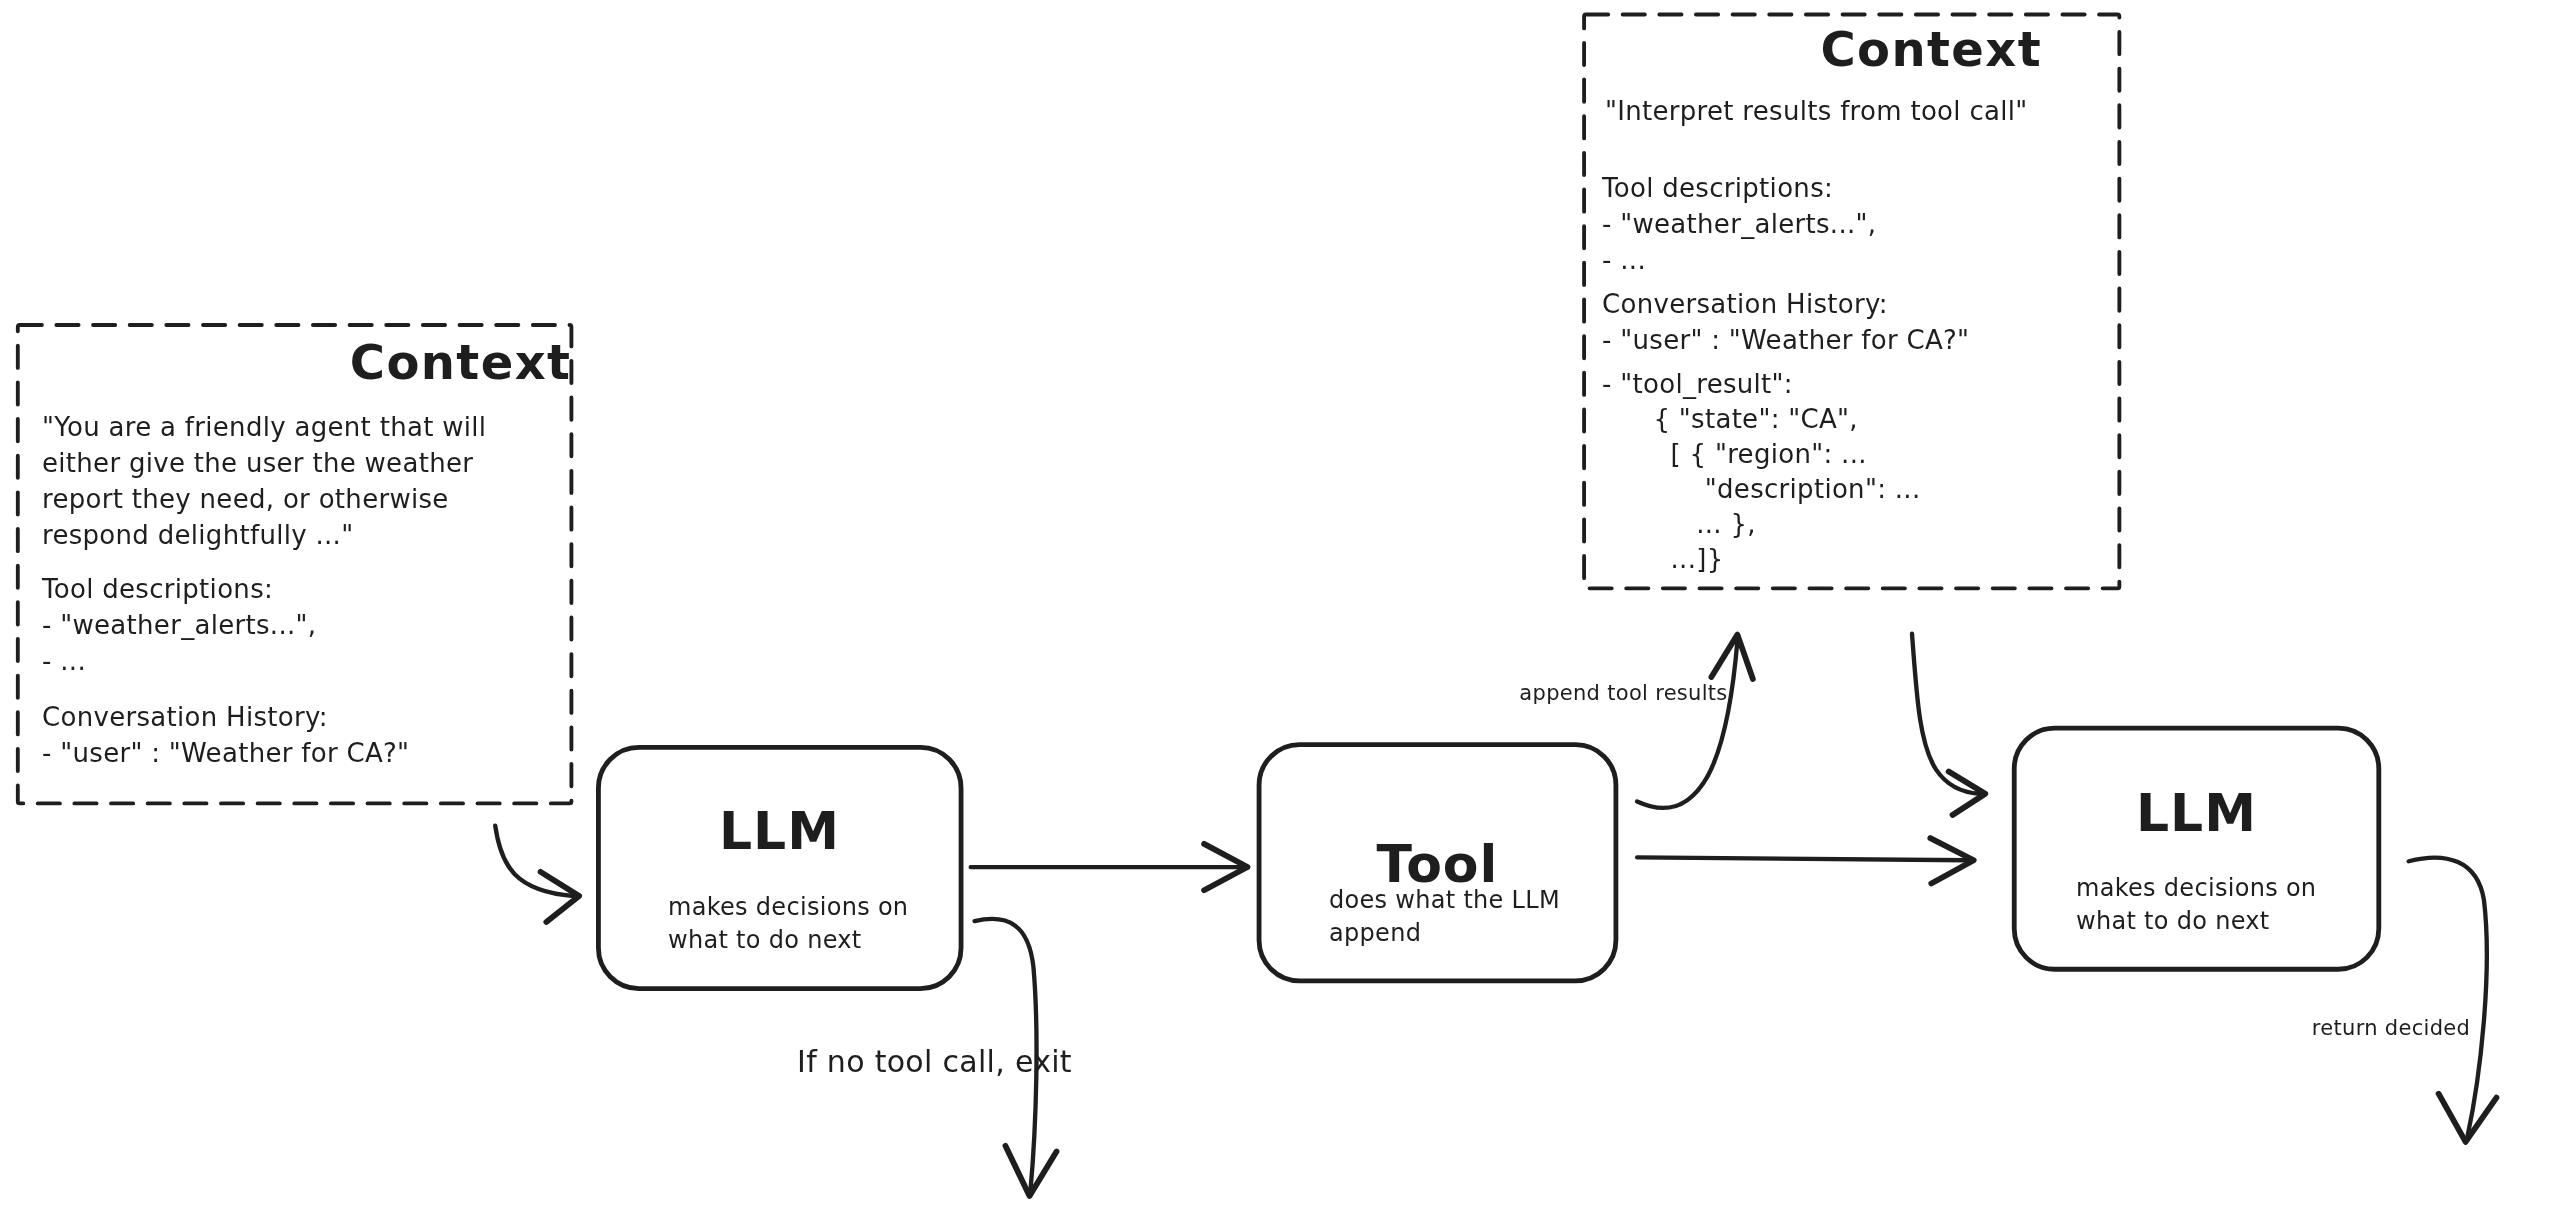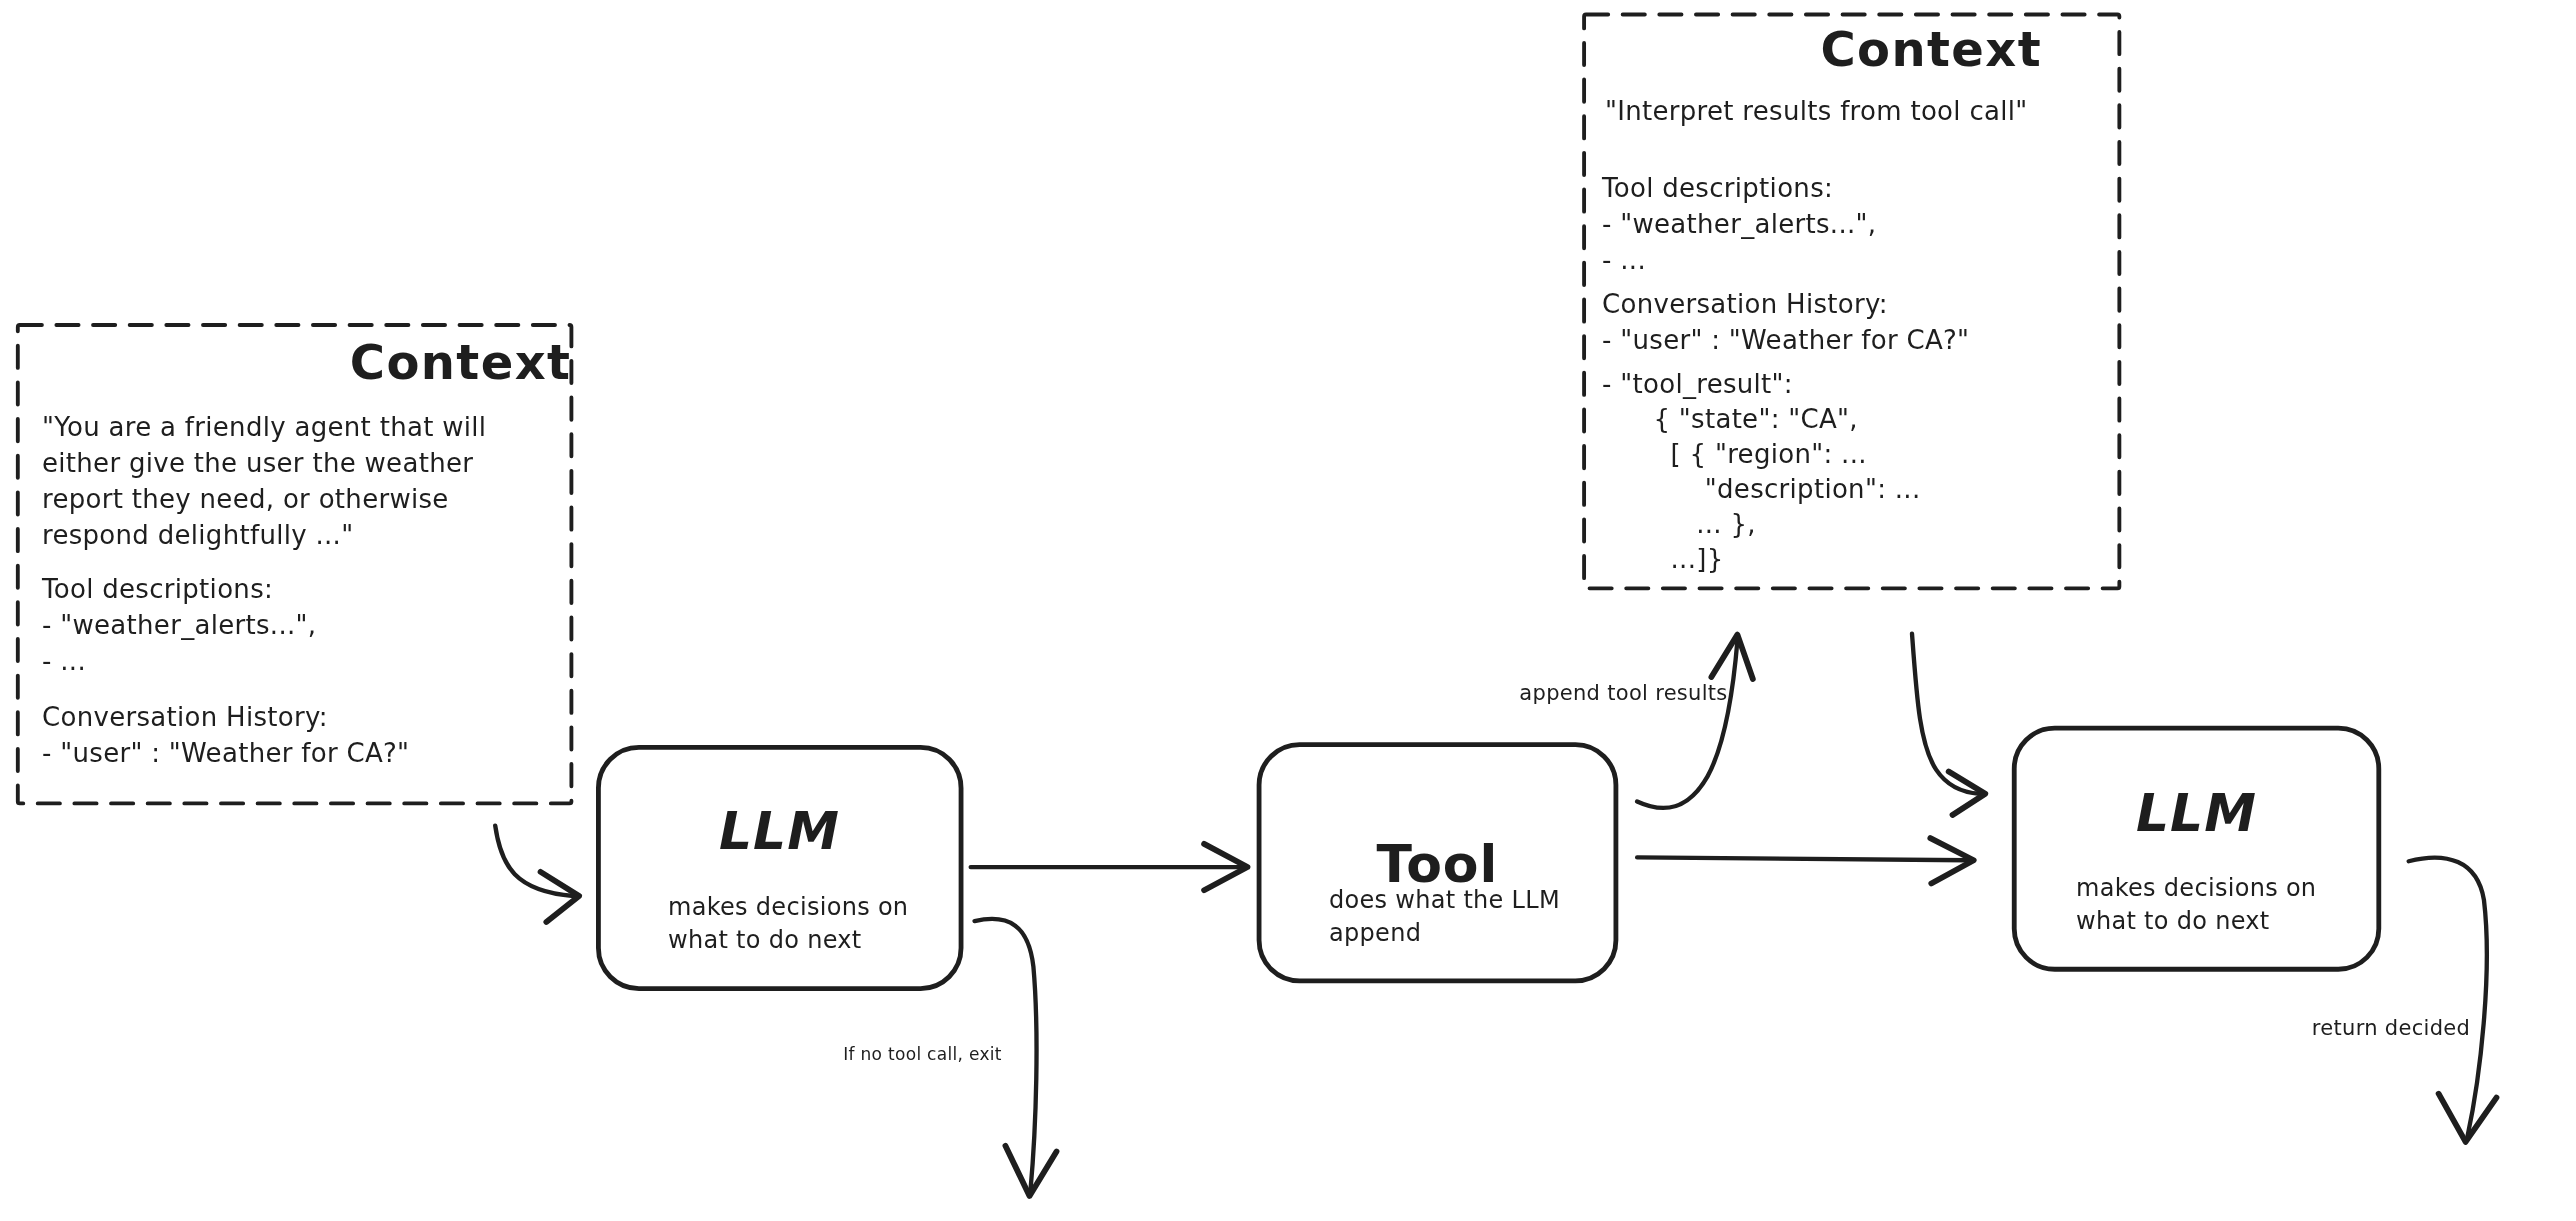--- a/index.html
+++ b/index.html
@@ -27,21 +27,21 @@
   }
   .p {
     position: absolute; white-space: pre;
     font-size: 26px; line-height: 36px; letter-spacing: 0.3px;
   }
   .p.tight { line-height: 35px; }
   .node-title {
     position: absolute; text-align: center;
     font-size: 52px; font-weight: 600; letter-spacing: 1px; white-space: nowrap;
   }
-  .node-title.italic { font-style: italic; }
+  .node-title.italic { }
   .node-desc {
     position: absolute; white-space: pre;
     font-size: 24px; line-height: 33px; letter-spacing: 0.3px;
   }
   .edge-label {
     position: absolute; text-align: center;
     font-size: 21px; white-space: nowrap; letter-spacing: 0.3px;
   }
 </style>
 </head>
@@ -125,17 +125,17 @@
 
   <div class="node-title" style="left:1259px; top:797px; width:357px;margin-top:37px;">Tool</div>
   <div class="node-desc" style="left:1329px; top:884px;">does what the LLM
 append</div>
 
   <div class="node-title italic" style="left:2014px; top:783px; width:365px;">LLM</div>
   <div class="node-desc" style="left:2076px; top:872px;">makes decisions on
 what to do next</div>
 
   <div class="edge-label" style="left:1498px; top:681px; width:251px;">append tool results</div>
-  <div class="edge-label" style="left:797px; top:1044px; width:251px; font-size:17px;">If no tool call, exit</div>
+  <div class="edge-label" style="left:797px; top:1044px; width:251px; font-size:30px;">If no tool call, exit</div>
   <div class="edge-label" style="left:2304px; top:1016px; width:174px;">return decided</div>
 
 </div>
 
 
 </body></html>

